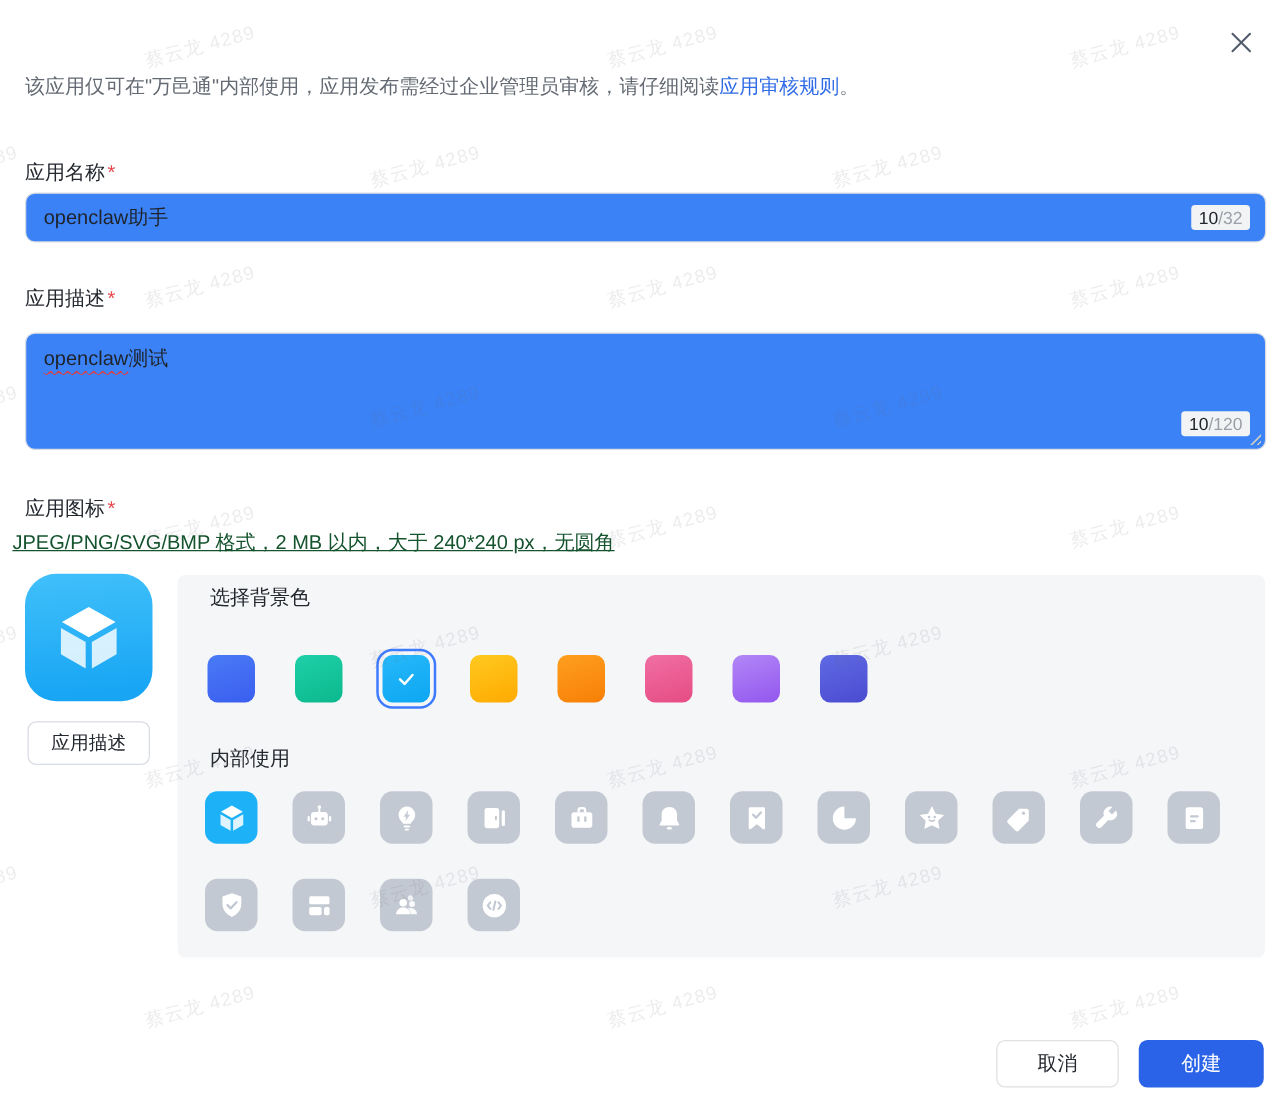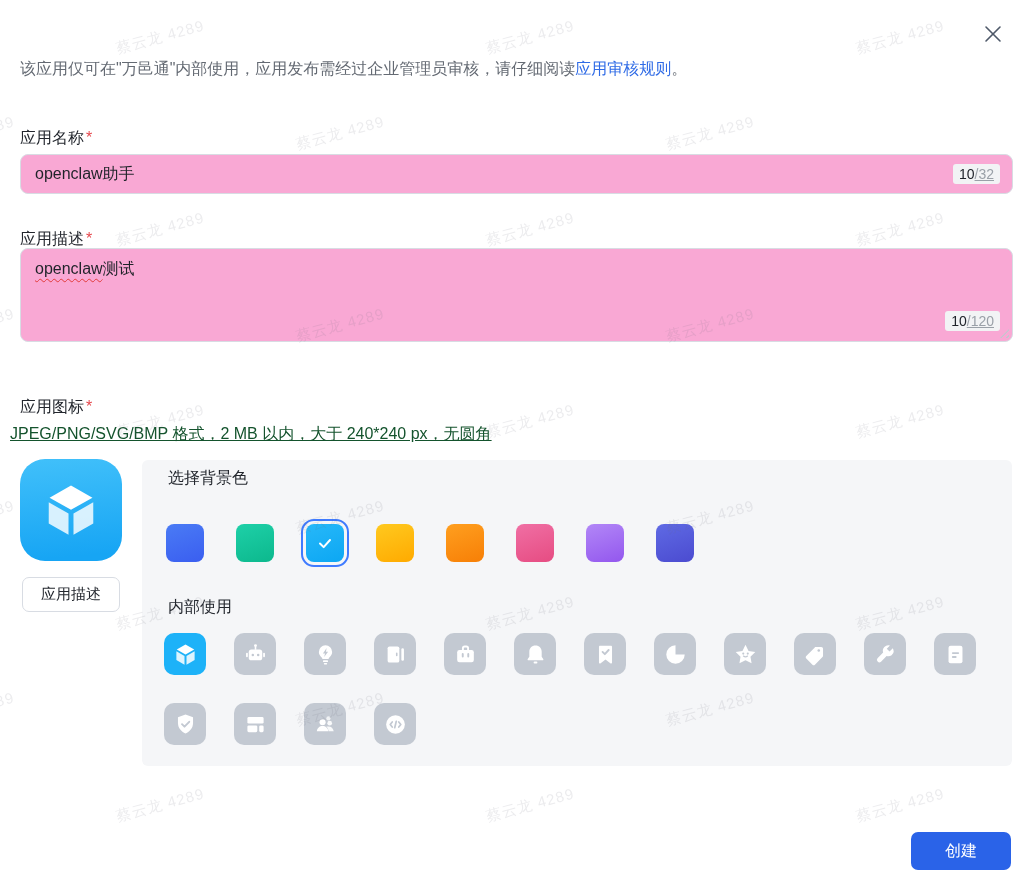--- a/index.html
+++ b/index.html
@@ -18,28 +18,28 @@
          align-items:center;justify-content:center;cursor:pointer;}
   .subtitle{position:absolute;left:20px;top:59px;font-size:16px;color:#646a73;}
   .subtitle a{color:#2f6be6;text-decoration:none;margin:0 0;cursor:pointer;}
 
   
   .flabel{position:absolute;left:20px;font-size:16px;font-weight:500;color:#23272e;}
   .req{color:#e5484d;margin-left:2px;font-weight:400;}
 
   
   .tinput{position:absolute;left:20px;width:963px;border:1px solid #d8dce3;border-radius:8px;
-          background:#f9a8d4;padding:0 14px;}
+          background:#3b82f6;padding:0 14px;}
   .name-input{top:154px;height:38px;display:flex;align-items:center;}
   .name-input .val{font-size:16px;color:#1f2329;}
   .counter{position:absolute;background:#f2f3f5;border-radius:3px;padding:2px 6px;
            font-size:14px;color:#20242b;white-space:nowrap;}
-  .counter .max{color:#9aa0a8;text-decoration:underline;}
+  .counter .max{color:#9aa0a8;}
   .name-input .counter{right:12px;top:50%;transform:translateY(-50%);}
-  .desc-input{top:248px;height:72px;padding:10px 14px;}
+  .desc-input{top:266px;height:72px;padding:10px 14px;}
   .desc-input .val{font-size:16px;color:#1f2329;}
   .wavy{text-decoration:underline;text-decoration-style:wavy;text-decoration-color:#e23b3b;
         text-decoration-thickness:1px;text-underline-offset:4px;}
   .desc-input .counter{right:12px;bottom:10px;}
   .rz{position:absolute;right:3px;bottom:3px;width:9px;height:9px;
       background:repeating-linear-gradient(135deg,transparent 0 2.4px,#c2c7ce 2.4px 3.8px);
       clip-path:polygon(100% 0,100% 100%,0 100%);}
 
   .hint{position:absolute;left:10px;top:424px;font-size:16px;color:#14532d;text-decoration:underline;}
 
@@ -239,20 +239,21 @@
           <svg viewBox="0 0 24 24">
             <circle cx="12" cy="12" r="8.3" fill="#fff"></circle>
             <polyline points="9.1,9.7 7.3,12 9.1,14.3" stroke="#c3c9d2" stroke-width="1.5" fill="none" stroke-linecap="round" stroke-linejoin="round"></polyline>
             <polyline points="14.9,9.7 16.7,12 14.9,14.3" stroke="#c3c9d2" stroke-width="1.5" fill="none" stroke-linecap="round" stroke-linejoin="round"></polyline>
             <line x1="12.7" y1="9.1" x2="11.3" y2="14.9" stroke="#c3c9d2" stroke-width="1.5" stroke-linecap="round"></line>
           </svg>
         </div>
       </div>
   </div>
 
+  <div class="btn btn-cancel">取消</div>
   <div class="btn btn-create">创建</div>
 
   <div class="wm-layer">
       <span class="wm" style="left: 115px; top: 28px;">蔡云龙 4289</span>
       <span class="wm" style="left: 485px; top: 28px;">蔡云龙 4289</span>
       <span class="wm" style="left: 855px; top: 28px;">蔡云龙 4289</span>
       <span class="wm" style="left: -75px; top: 124px;">蔡云龙 4289</span>
       <span class="wm" style="left: 295px; top: 124px;">蔡云龙 4289</span>
       <span class="wm" style="left: 665px; top: 124px;">蔡云龙 4289</span>
       <span class="wm" style="left: 115px; top: 220px;">蔡云龙 4289</span>

